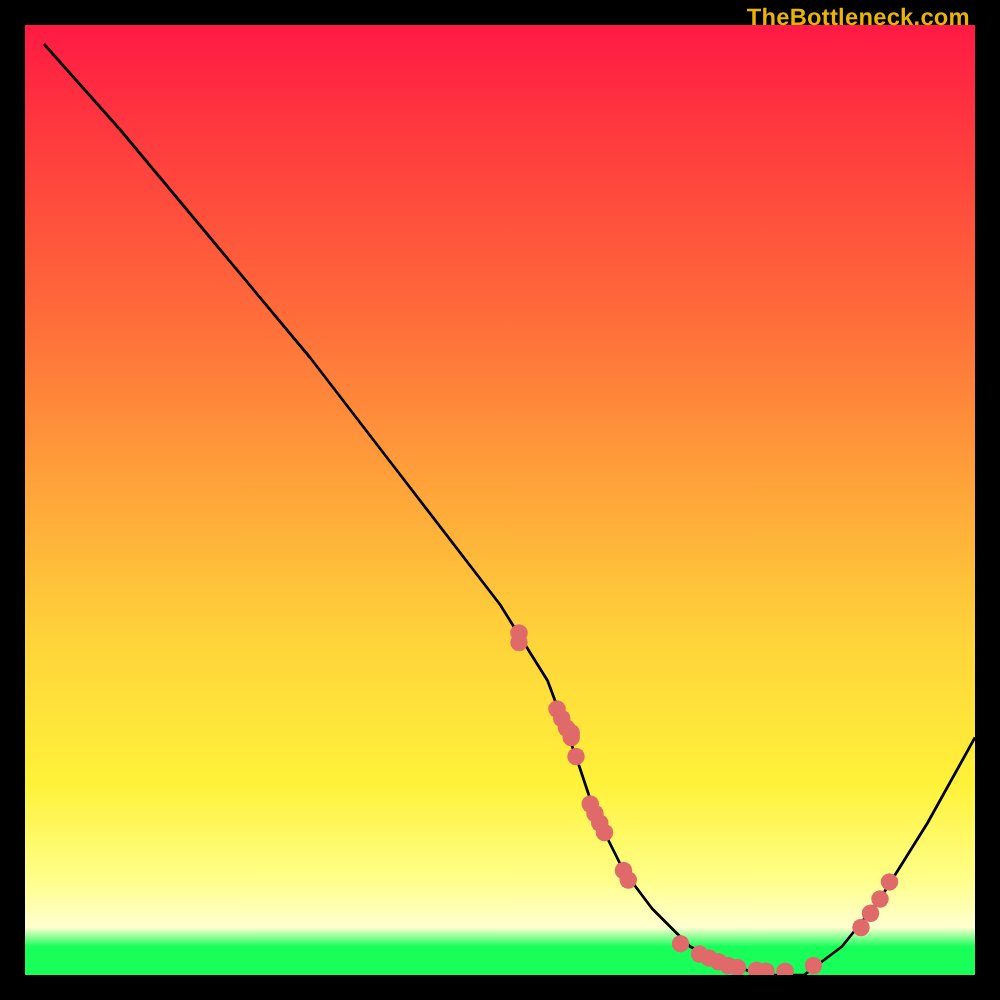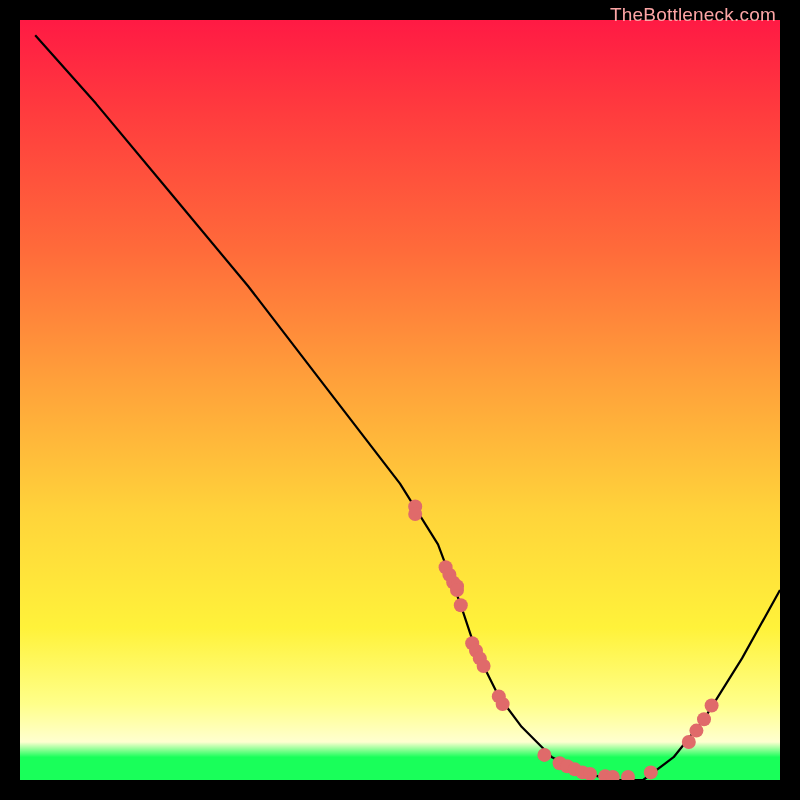--- a/index.html
+++ b/index.html
@@ -35,22 +35,22 @@
       #ffffd0 95%,
       #19ff5a 97%,
       #19ff5a 100%
     );
   }
   .credit {
     position: absolute;
     top: 4px;
     right: 24px;
     font-size: 19px;
-    font-weight: 400;
-    color: #fca5a5;
+    font-weight: 700;
+    color: #eab308;
     letter-spacing: 0.2px;
   }
 </style>
 </head>
 <body>
 
 <div class="stage">
   <div class="plot">
     <svg width="760" height="760" viewBox="0 0 760 760" preserveAspectRatio="none">
       <g>

